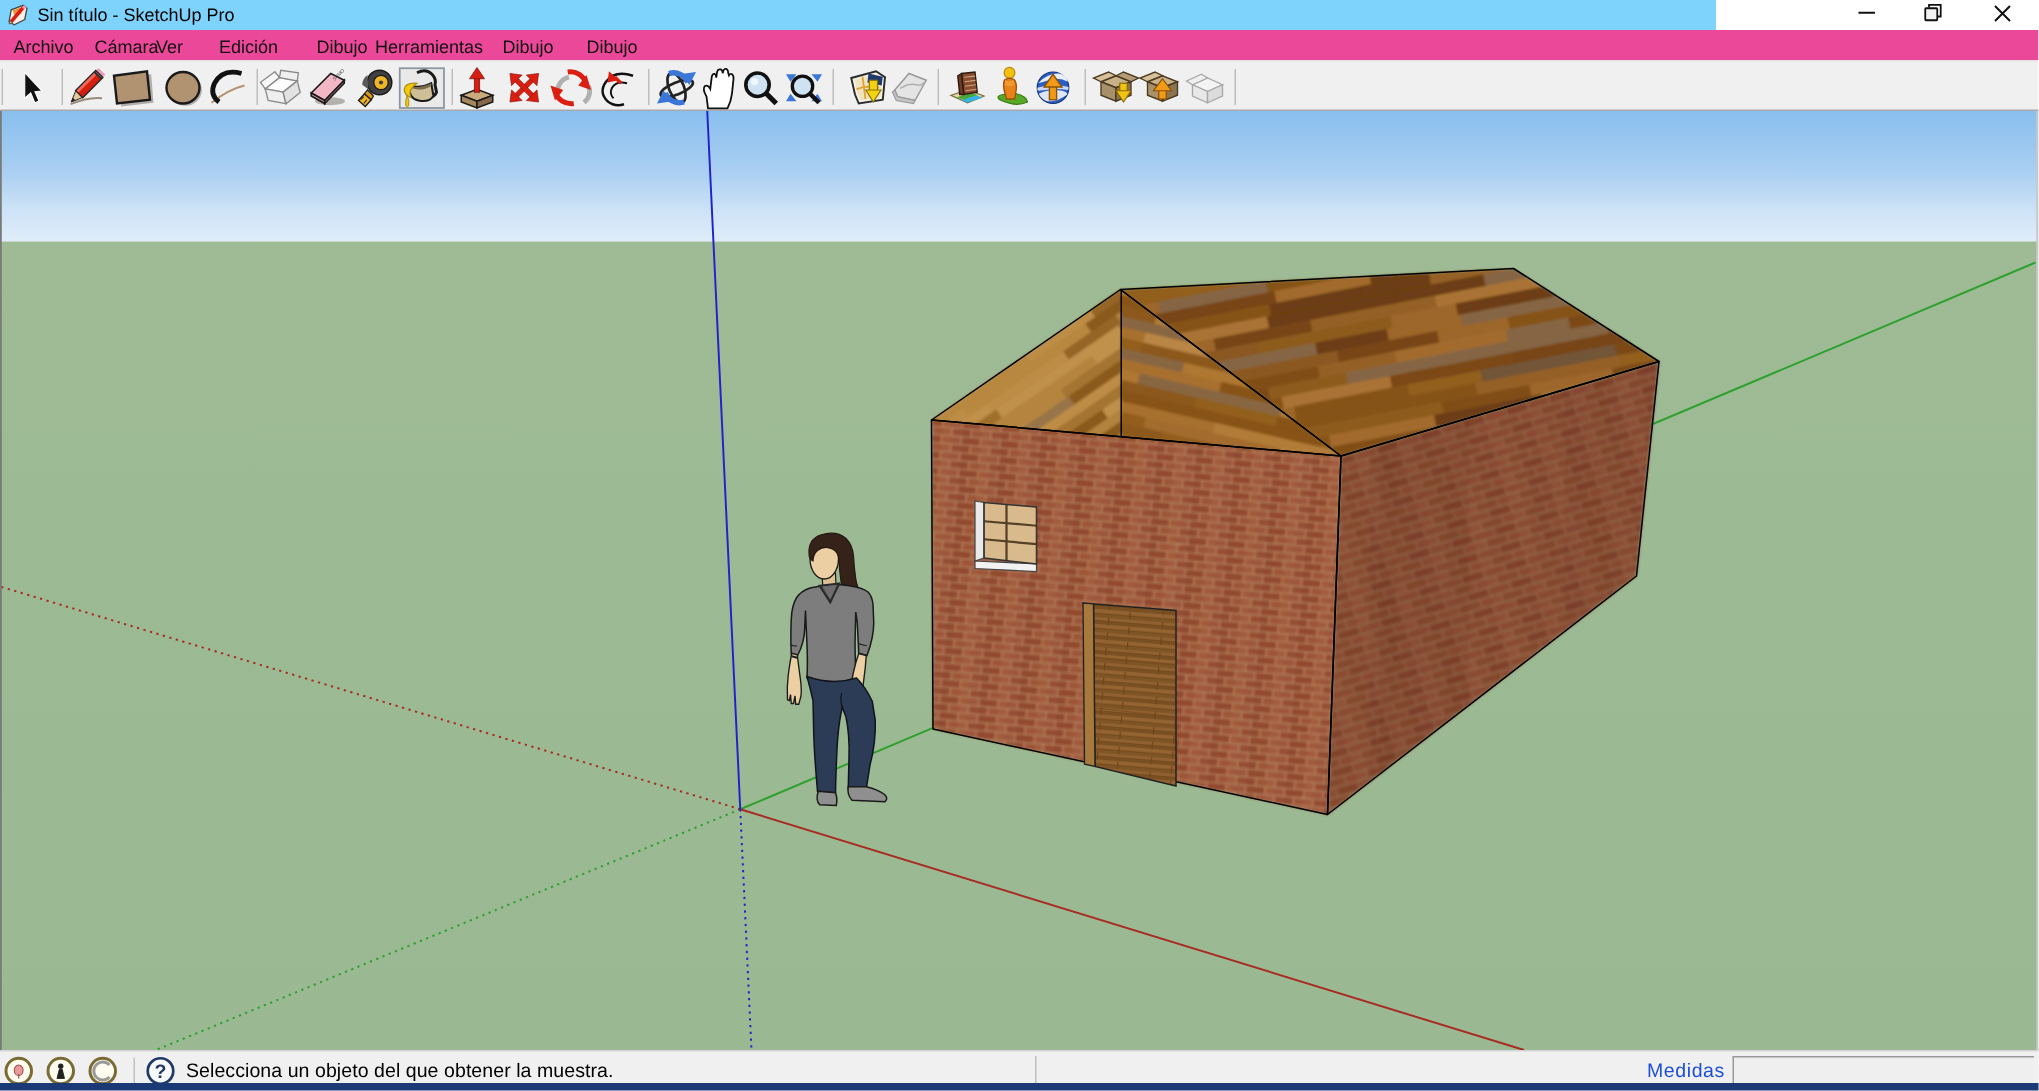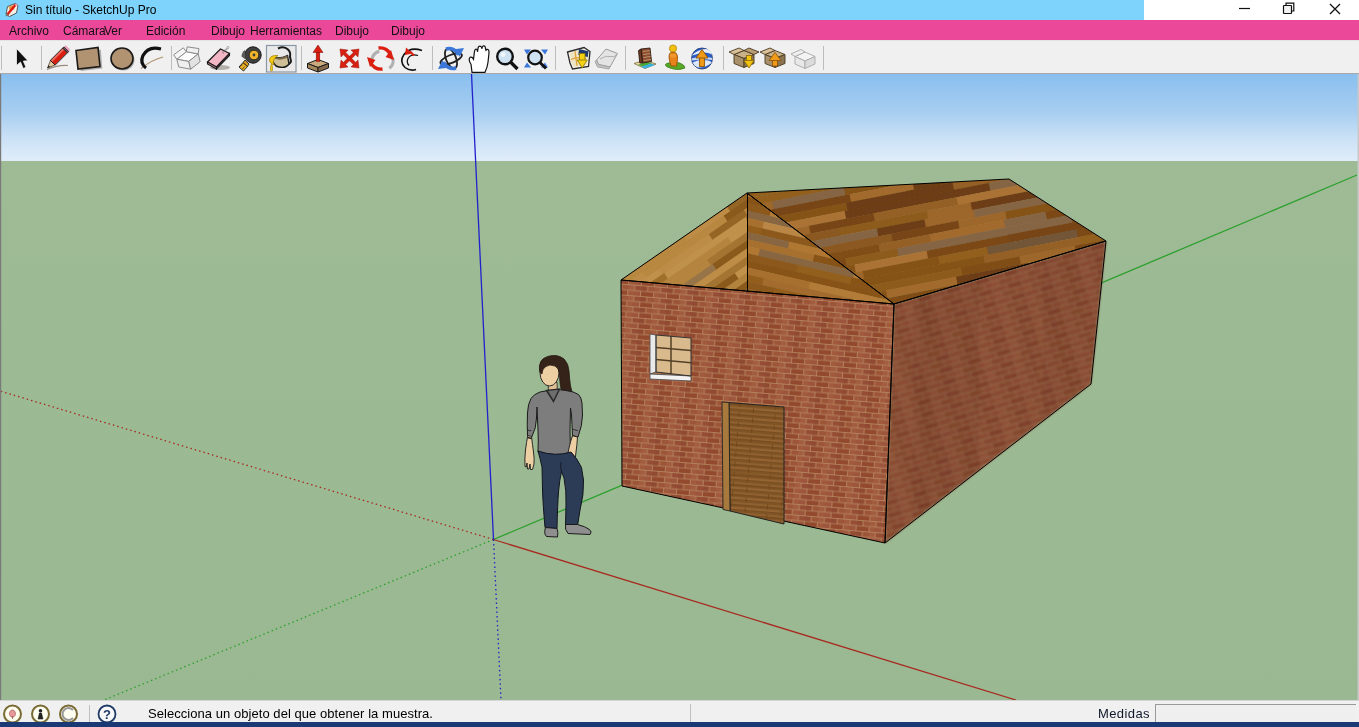--- a/index.html
+++ b/index.html
@@ -7,22 +7,22 @@
        font-family:"Liberation Sans",sans-serif;background:#fff;}
   .titlebar{position:absolute;left:0;top:0;width:1144px;height:20px;background:#7dd3fc;}
   .title-text{position:absolute;left:25px;top:3px;font-size:12px;color:#000;}
   .menubar{position:absolute;left:0;top:20px;width:1359px;height:20px;background:#ec4899;}
   .menu-item{position:absolute;top:4px;font-size:12px;color:#111;}
   .toolbar{position:absolute;left:0;top:40px;width:1359px;height:34px;background:#f0f0f0;
            border-top:1px solid #e3e3e3;border-bottom:1px solid #a9a9a9;box-sizing:border-box;}
   .viewport{position:absolute;left:0;top:74px;width:1359px;height:626px;}
   .statusbar{position:absolute;left:0;top:700px;width:1359px;height:27px;background:#f0f0f0;
              border-top:1px solid #d5d5d5;box-sizing:border-box;}
-  .status-text{position:absolute;left:124px;top:5px;font-size:13px;letter-spacing:0.05px;color:#000;margin-left:24px;}
-  .medidas{position:absolute;left:1098px;top:5px;font-size:13px;letter-spacing:0.4px;color:#0f172a;}
+  .status-text{position:absolute;left:124px;top:5px;font-size:13px;letter-spacing:0.05px;color:#000;}
+  .medidas{position:absolute;left:1098px;top:5px;font-size:13px;letter-spacing:0.4px;color:#1d4ed8;}
   .med-box{position:absolute;left:1155px;top:3px;width:200px;height:20px;background:#efefef;
            border-left:1px solid #999;border-top:1px solid #999;}
   .navy{position:absolute;left:0;top:722px;width:1359px;height:5px;background:#1b3a75;}
 </style>
 </head>
 <body>
 
 <div class="titlebar">
   <svg width="16" height="16" style="position:absolute;left:4px;top:2px" viewBox="0 0 16 16">
     <path d="M2,12.5 L3.5,4.5 L11.5,1.5 L14,3.5 L12.5,11 L5.5,14.5 Z" fill="#f4f1e8" stroke="#4a4a4a" stroke-width="0.9"></path>

